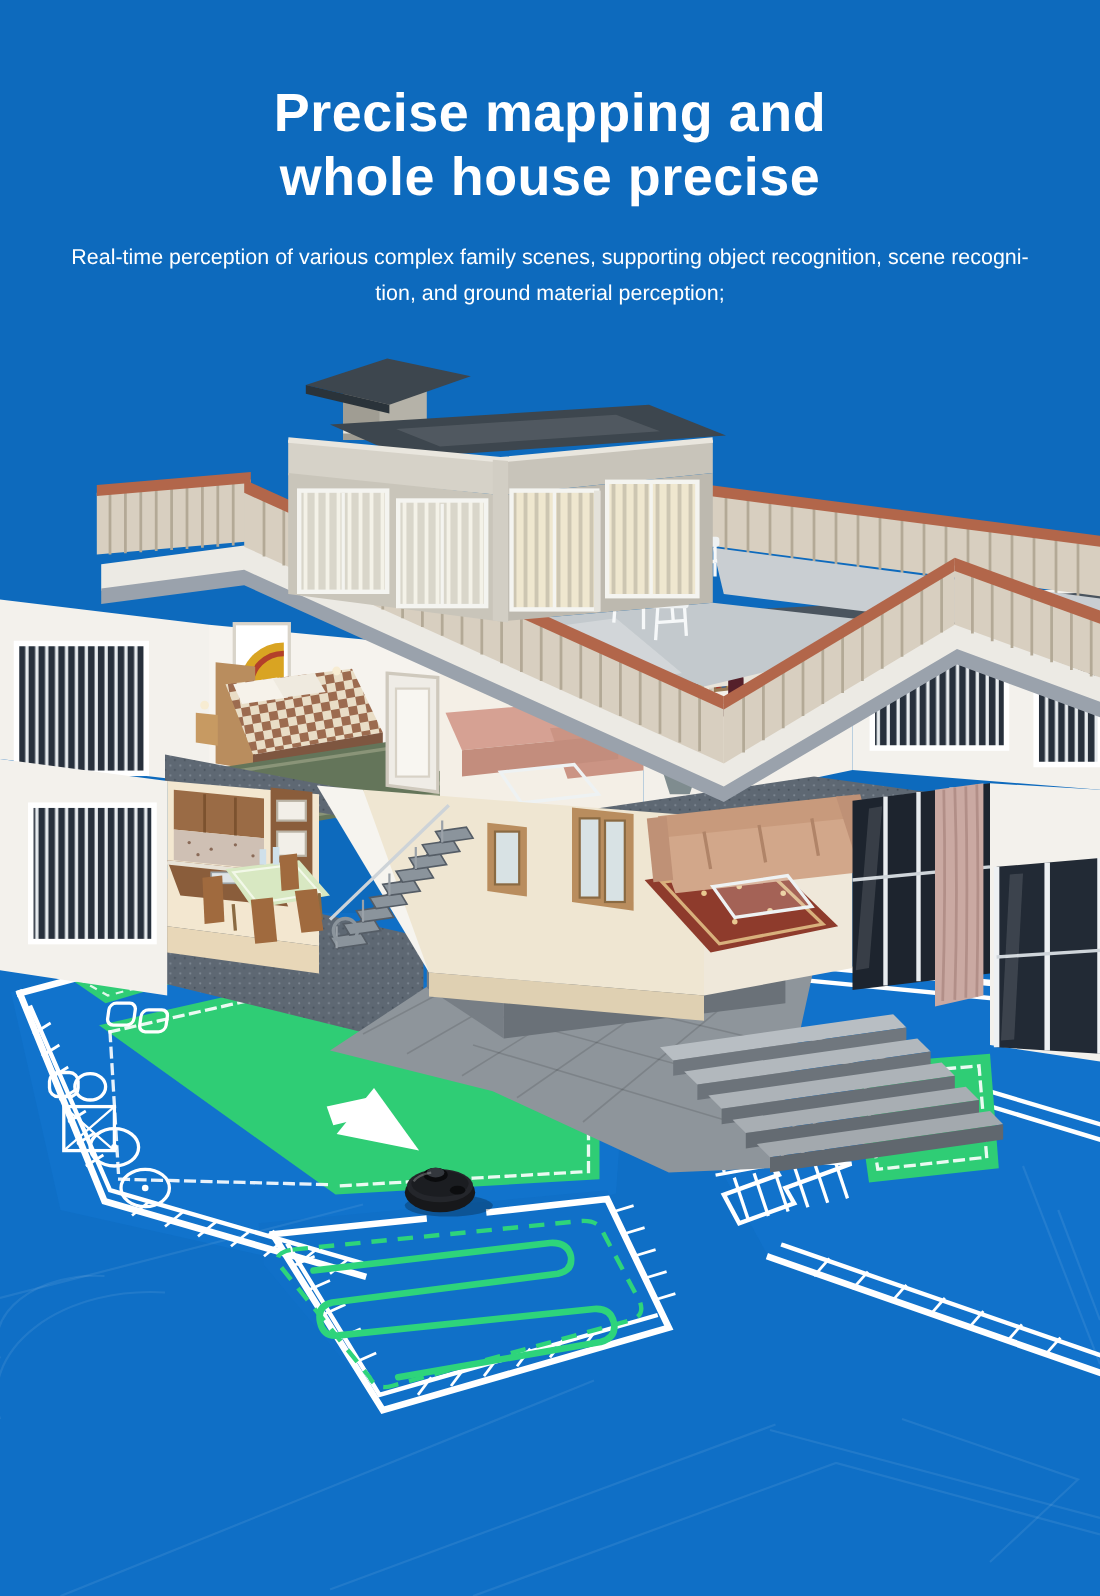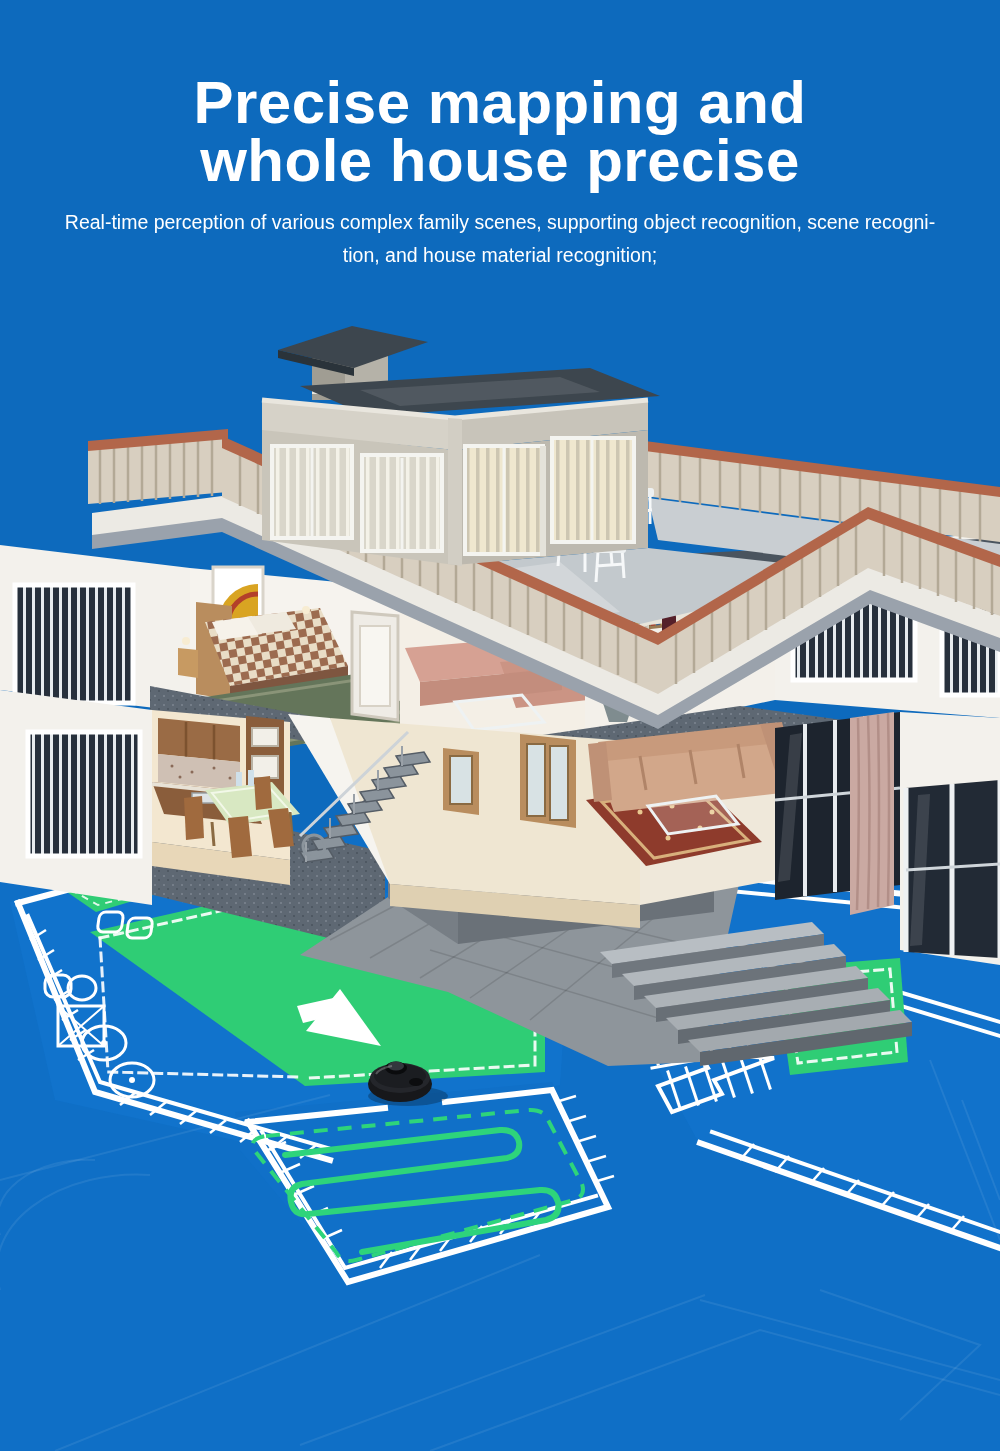--- a/index.html
+++ b/index.html
@@ -3,22 +3,22 @@
 <meta charset="utf-8">
 <style>
   html,body{margin:0;padding:0;}
   body{
     width:1000px;height:1451px;position:relative;overflow:hidden;
     background:#0d6abd;
     font-family:"Liberation Sans", sans-serif;
   }
   .stage{position:absolute;inset:0;}
   .hero{position:absolute;left:0;top:74px;width:1000px;text-align:center;color:#fff;z-index:5;}
-  .hero .title{font-size:60px;font-weight:bold;line-height:58px;letter-spacing:.5px;}
-  .hero .subtitle{margin-top:16px;font-size:19.5px;line-height:33px;font-weight:400;}
+  .hero .title{font-size:49px;font-weight:bold;line-height:58px;letter-spacing:.5px;}
+  .hero .subtitle{margin-top:28px;font-size:19.5px;line-height:33px;font-weight:400;}
   svg{position:absolute;left:0;top:0;z-index:1;}
   
   .bp6{stroke:#fff;stroke-width:6;fill:none;stroke-linecap:square}
   .bp4{stroke:#fff;stroke-width:4;fill:none;stroke-linecap:square}
   .bp3{stroke:#fff;stroke-width:3;fill:none;stroke-linecap:square}
   .bp2{stroke:#fff;stroke-width:2;fill:none}
   .faint{stroke:#ffffff;stroke-width:2;fill:none;opacity:.08}
   .tick{stroke:#fff;stroke-width:2.5}
 </style>
 </head>
@@ -26,21 +26,21 @@
 
 <div class="stage">
 
   <div class="hero">
     <div class="title">
       <div>Precise mapping and</div>
       <div>whole house precise</div>
     </div>
     <div class="subtitle">
       <div>Real-time perception of various complex family scenes, supporting object recognition, scene recogni-</div>
-      <div>tion, and house material recognition;</div>
+      <div>tion, and ground material perception;</div>
     </div>
   </div>
 
   <svg width="1000" height="1451" viewBox="0 0 1000 1451">
     <defs>
       <pattern id="slats" width="9" height="12" patternUnits="userSpaceOnUse">
         <rect width="9" height="12" fill="#27303c"></rect>
         <rect x="5" width="3" height="12" fill="#e8ecef"></rect>
       </pattern>
       <pattern id="blinds" width="10" height="12" patternUnits="userSpaceOnUse">

